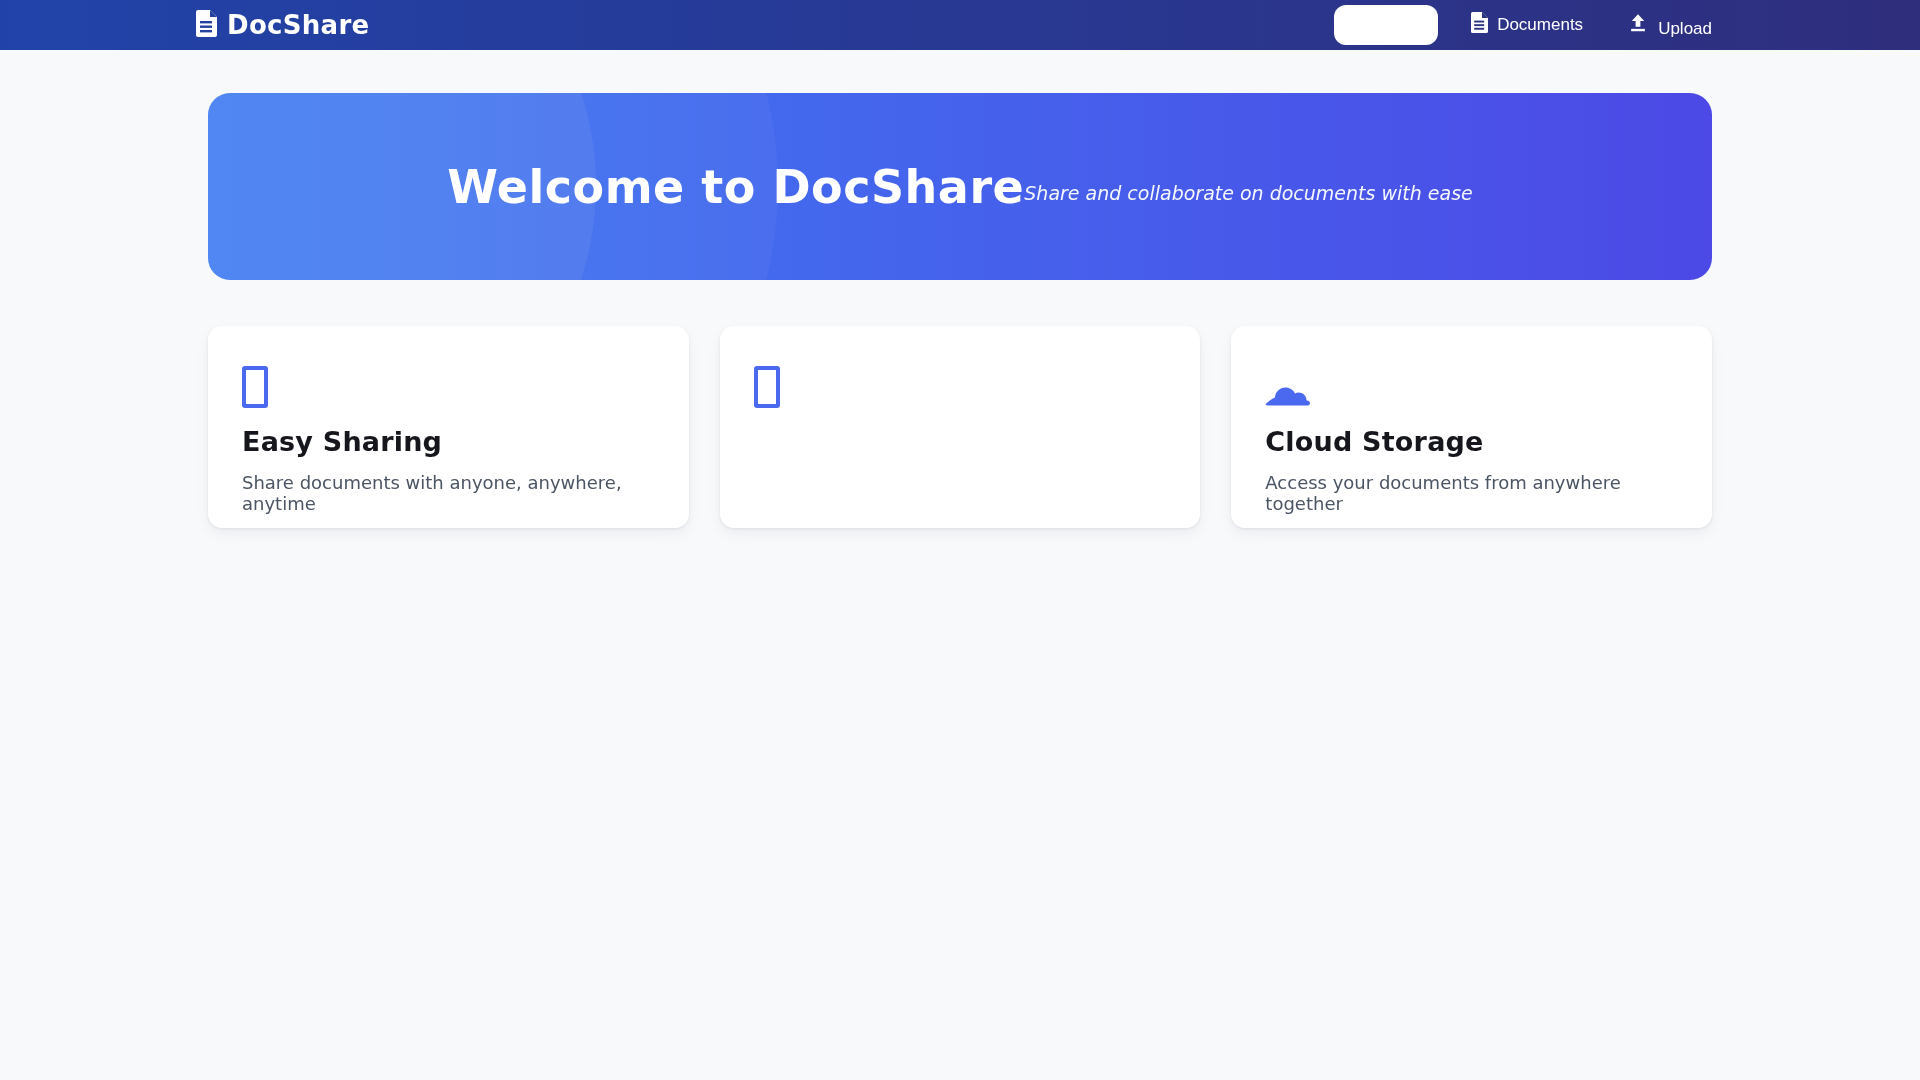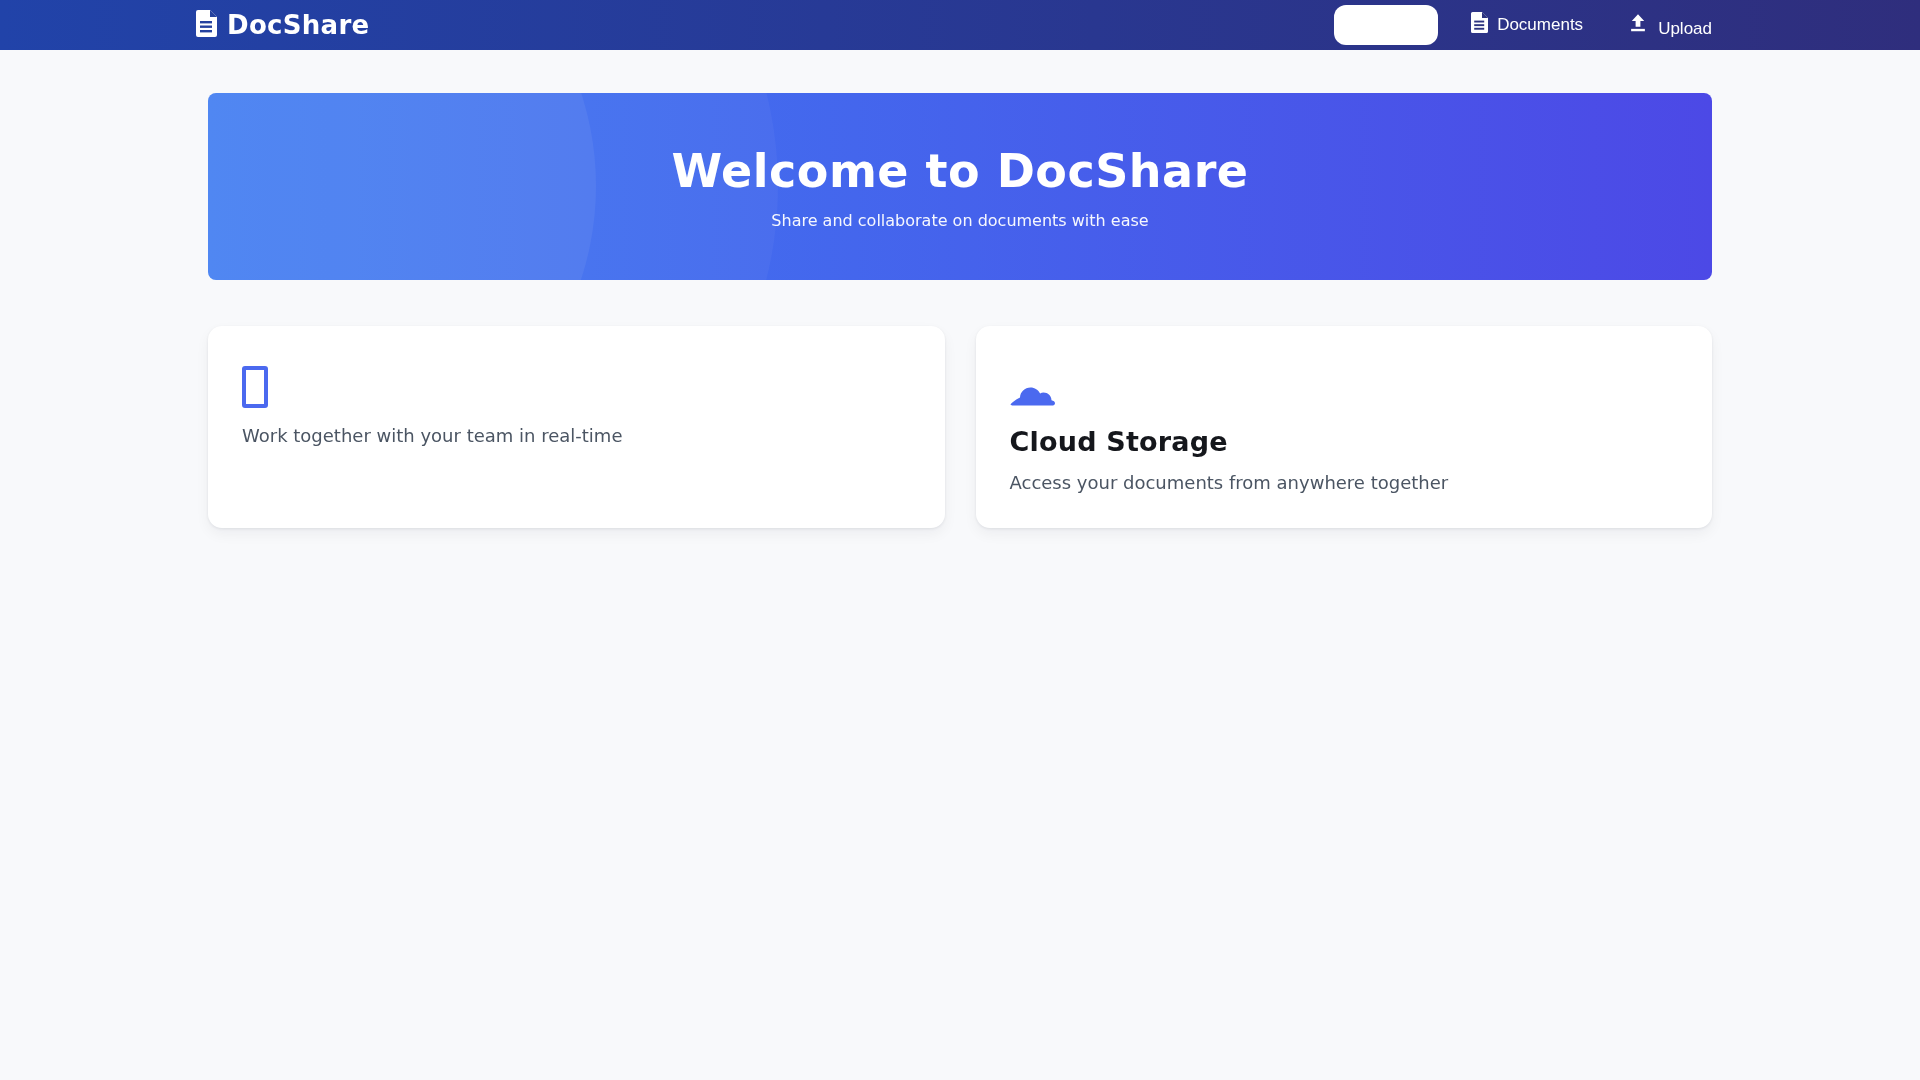--- a/index.html
+++ b/index.html
@@ -32,45 +32,45 @@
   }
   .nav-link.documents { margin-left: 33px; }
   .nav-link.upload { margin-left: 44px; align-items: flex-end; }
 
   
   .container { width: 1504px; margin: 0 auto; }
 
   .hero {
     margin-top: 43px;
     height: 187px;
-    border-radius: 8px;
+    border-radius: 22px;
     background: linear-gradient(90deg, #3e7cf2 0%, #4c49e6 100%);
     position: relative; overflow: hidden;
-    display: flex; flex-direction: column; align-items: center; justify-content: center;
+    display: flex; flex-direction: row; align-items: center; justify-content: center;
     text-align: left;
   }
   .hero::before {
     content: ""; position: absolute;
     width: 600px; height: 600px; border-radius: 50%;
     left: -212px; top: -207px;
     background: rgba(255,255,255,0.06);
   }
   .hero::after {
     content: ""; position: absolute;
     width: 764px; height: 764px; border-radius: 50%;
     left: -194px; top: -289px;
     background: rgba(255,255,255,0.04);
   }
   .hero-title {
     color: #ffffff; font-size: 46px; font-weight: 700;
     position: relative; z-index: 1; letter-spacing: 0.5px;
   }
   .hero-subtitle {
-    color: rgba(255,255,255,0.95); font-size: 16px;
-    margin-top: 13px; position: relative; z-index: 1;
+    color: rgba(255,255,255,0.95); font-size: 19px;
+    margin-top: 13px; position: relative; z-index: 1; font-style: italic;
   }
 
   .cards {
     margin-top: 46px;
     display: flex; gap: 31px;
   }
   .card {
     flex: 1; height: 202px;
     background: #ffffff; border-radius: 14px;
     padding: 40px 36px 0 34px;
@@ -139,26 +139,32 @@
 
 <main class="container">
 
   <section class="hero">
     <h1 class="hero-title">Welcome to DocShare</h1>
     <p class="hero-subtitle">Share and collaborate on documents with ease</p>
   </section>
 
   <section class="cards">
 
+    <div class="card">
+      <div class="card-icon-row">
+        <div class="tofu-box"></div>
+      </div>
+      <h2 class="card-title">Easy Sharing</h2>
+      <p class="card-desc">Share documents with anyone, anywhere, anytime</p>
+    </div>
 
     <div class="card">
       <div class="card-icon-row">
         <div class="tofu-box"></div>
       </div>
-      <p class="card-desc">Work together with your team in real-time</p>
     </div>
 
     <div class="card">
       <div class="card-icon-row">
         <span>
           <svg class="cloud-svg" width="46" height="23" viewBox="0 0 46 23">
             <path d="M2 22.5 C0.5 22.5 0 21.5 1.5 20.2 C4 18 7.5 15.5 10 14.5 C10.2 9 14.8 4.5 20.5 4.5 C24.7 4.5 28.4 6.9 30.1 10.4 C31.1 9.9 32.3 9.6 33.5 9.6 C37.9 9.6 41.5 13 41.5 17.2 C43.5 17.5 45 18.8 45 20.2 C45 21.6 43.6 22.5 41.8 22.5 Z" fill="#4b69ef"></path>
           </svg>
         </span>
       </div>

